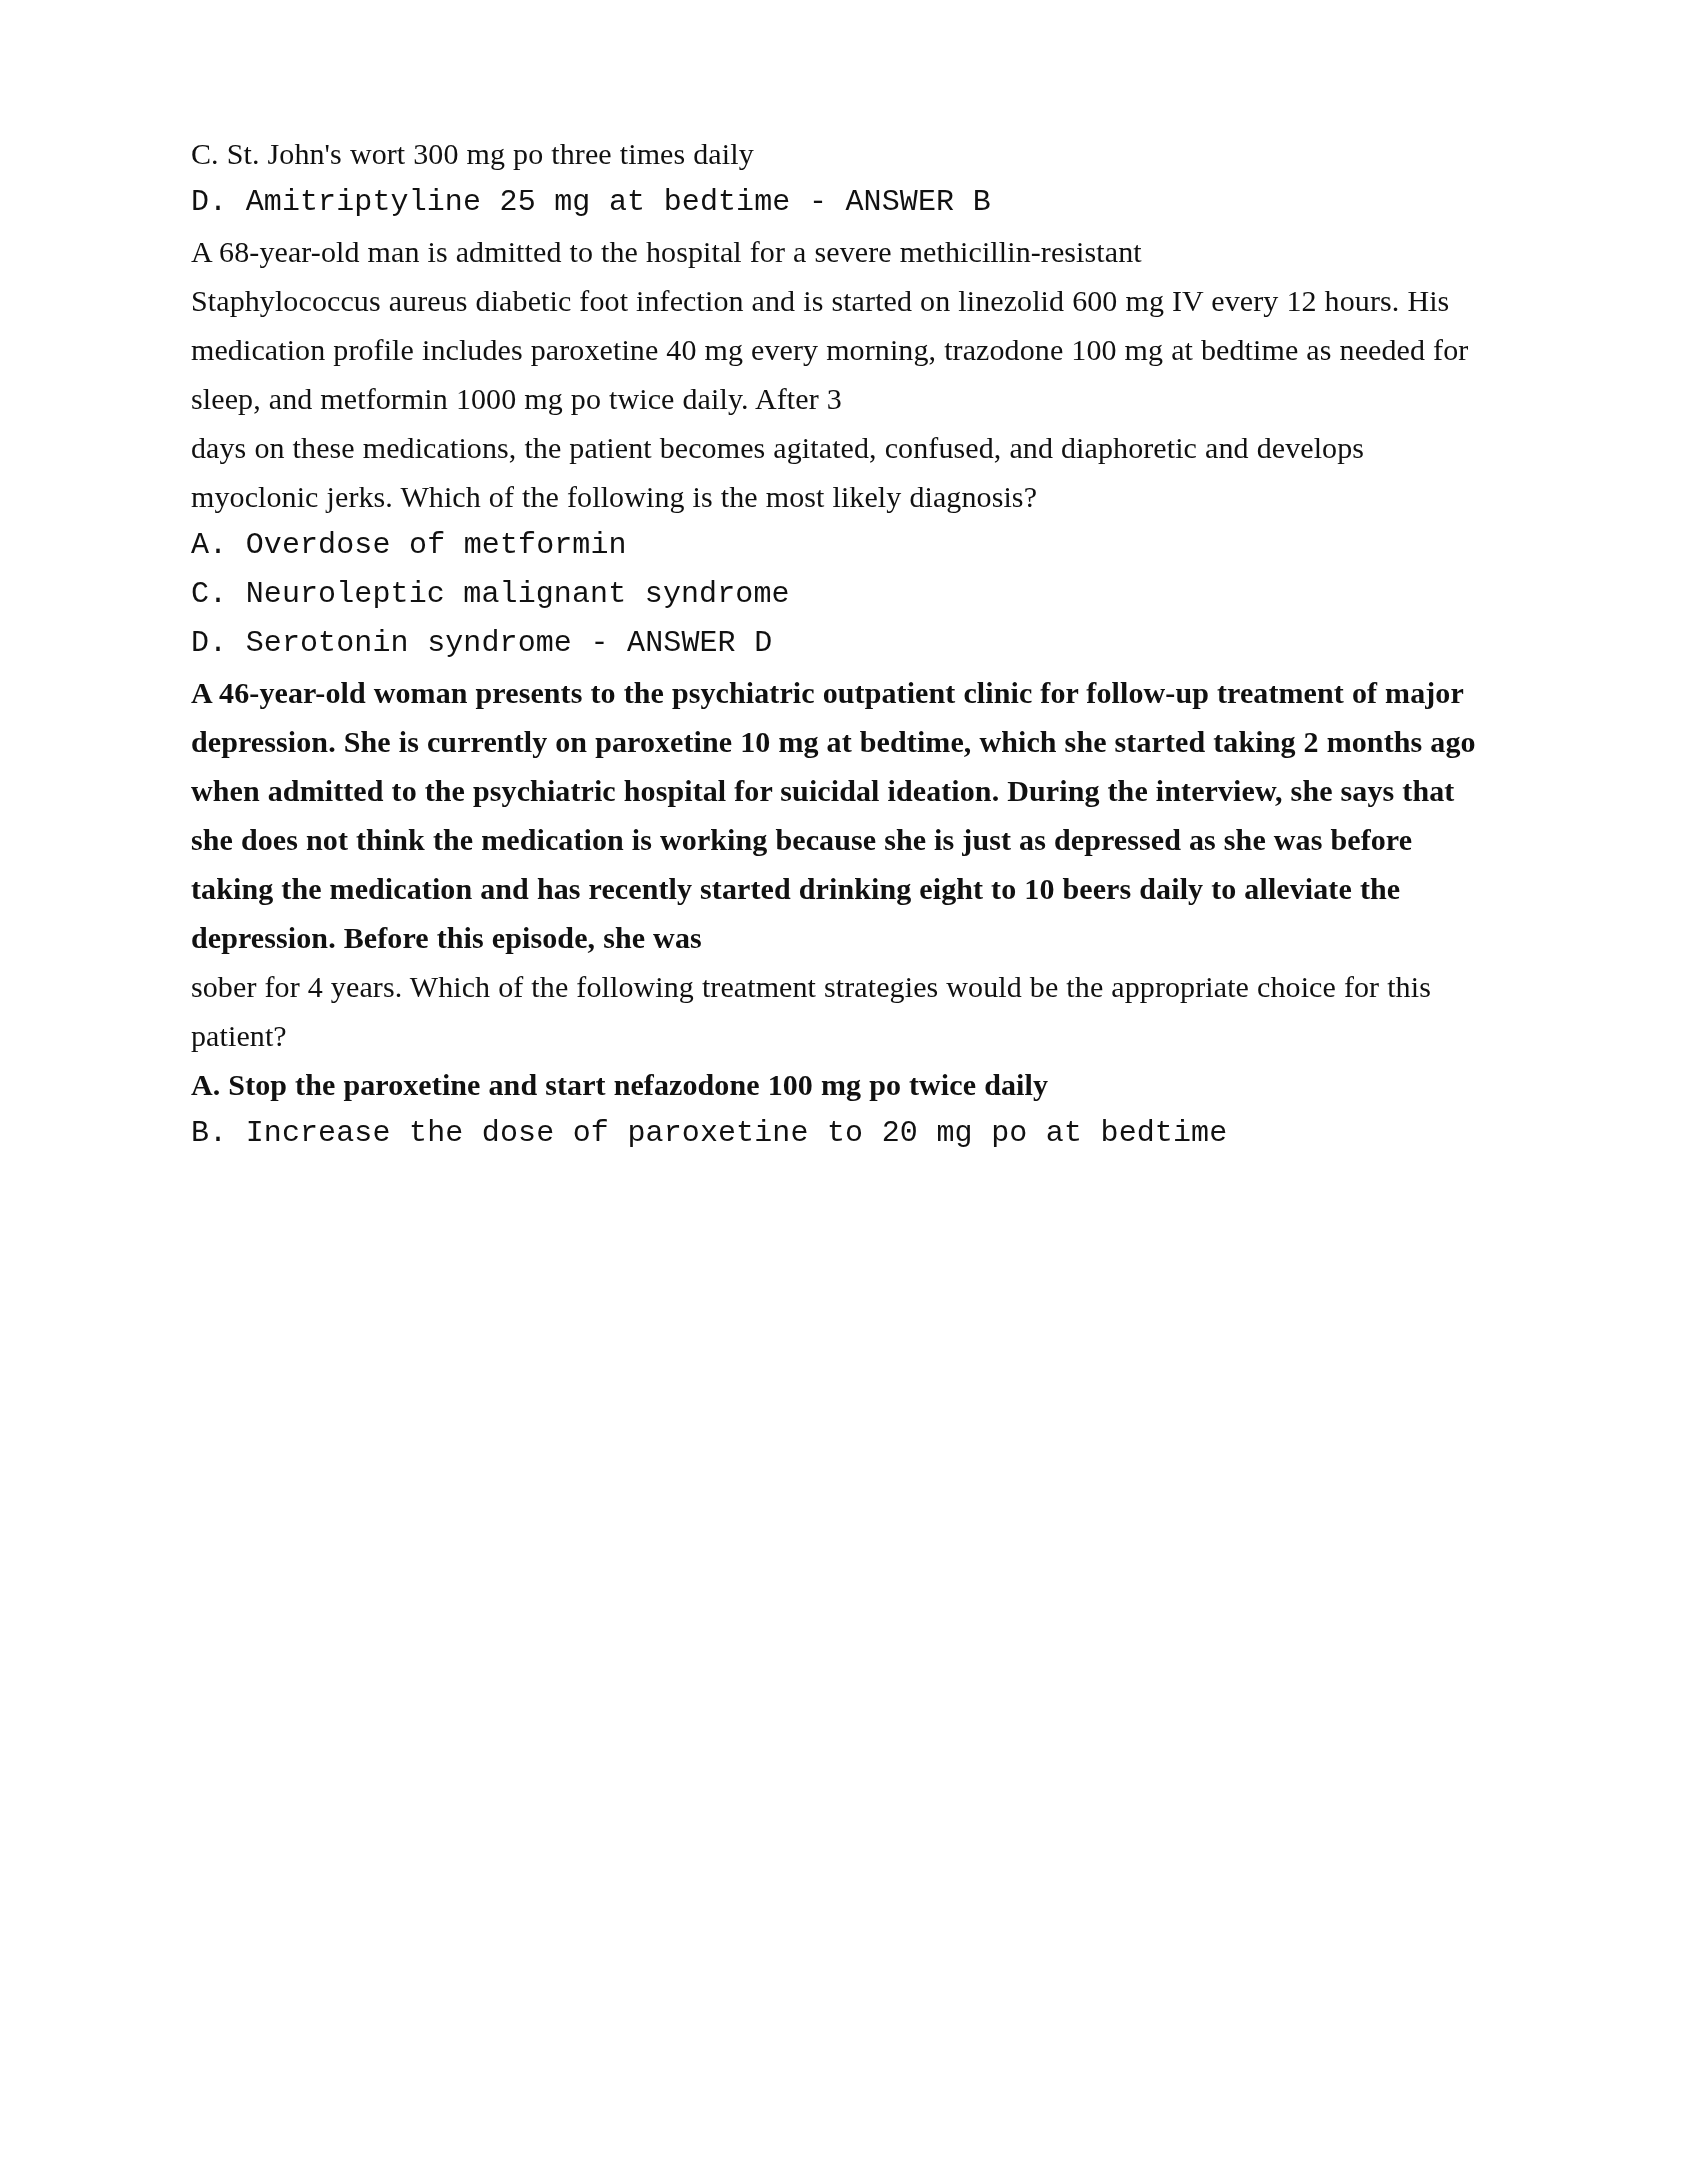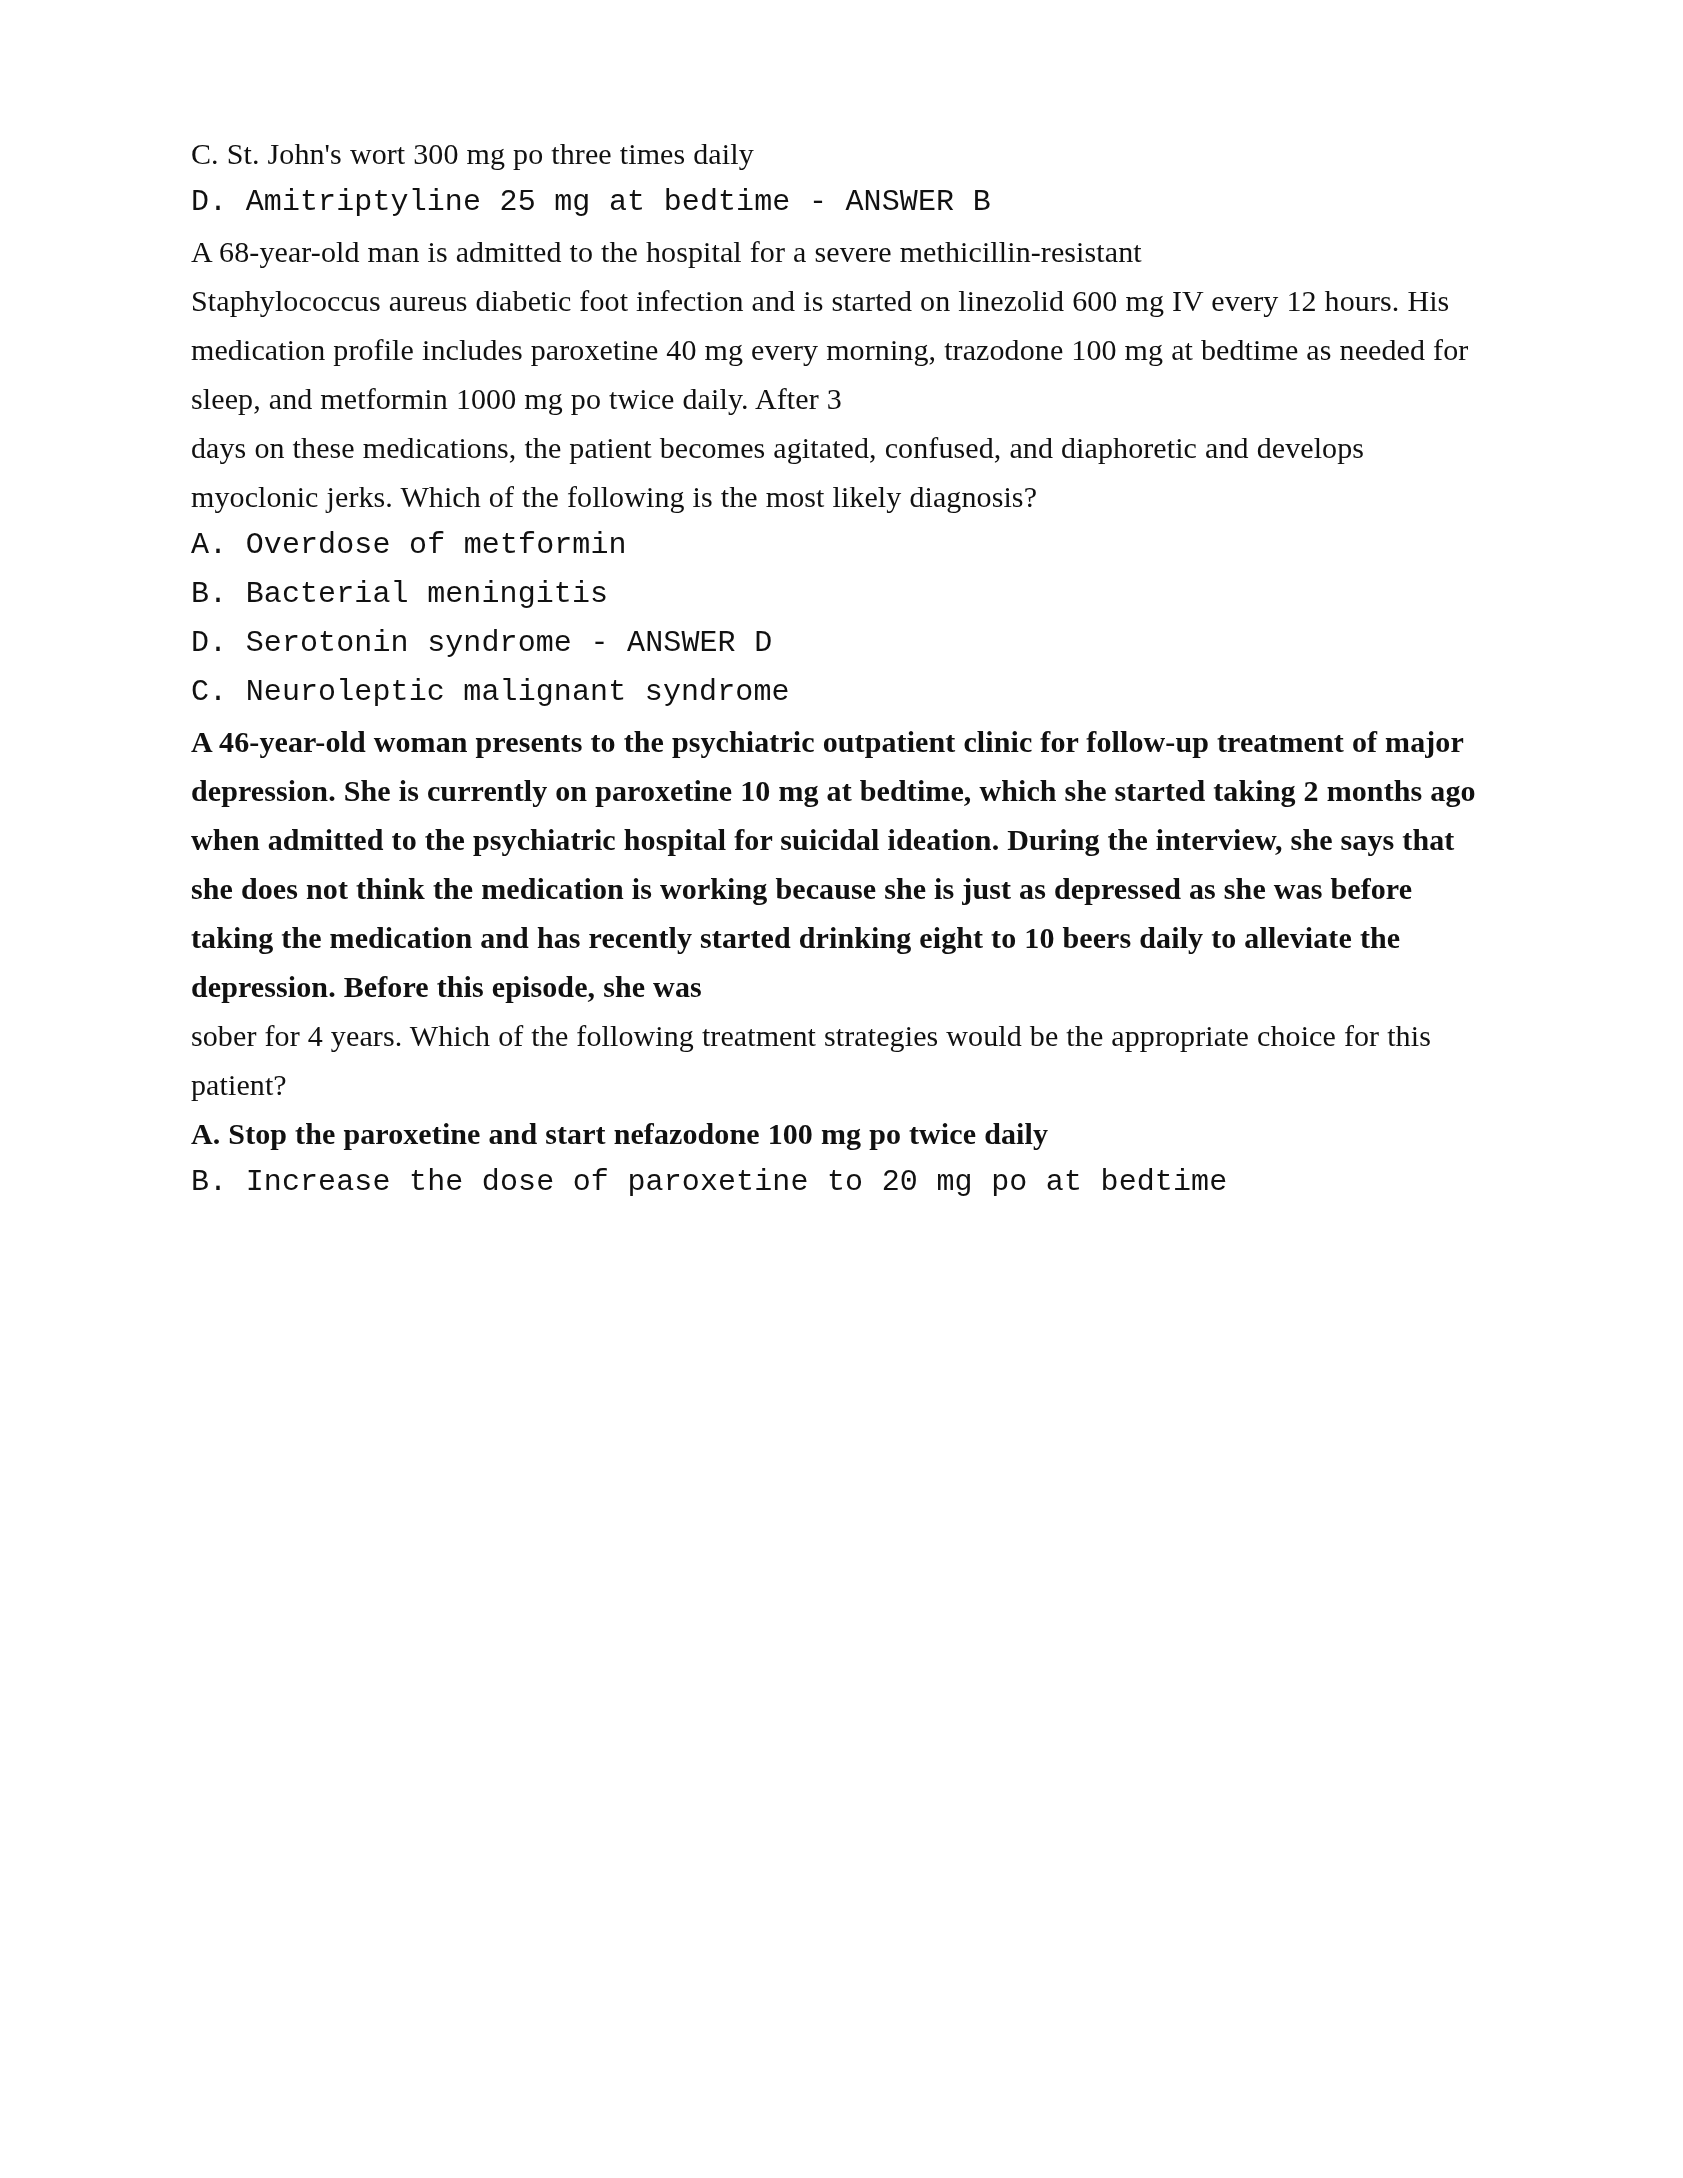--- a/index.html
+++ b/index.html
@@ -44,22 +44,21 @@
 <body>
 
 <div class="page">
   <div class="doc-body" id="doc-body">
       <p class="para first">C. St. John's wort 300 mg po three times daily</p>
       <p class="para gap-line">D. Amitriptyline 25 mg at bedtime - ANSWER B</p>
       <p class="para gap-section">A 68-year-old man is admitted to the hospital for a severe methicillin-resistant</p>
       <p class="para gap-block">Staphylococcus aureus diabetic foot infection and is started on linezolid 600 mg IV every 12 hours. His medication profile includes paroxetine 40 mg every morning, trazodone 100 mg at bedtime as needed for sleep, and metformin 1000 mg po twice daily. After 3</p>
       <p class="para gap-block">days on these medications, the patient becomes agitated, confused, and diaphoretic and develops myoclonic jerks. Which of the following is the most likely diagnosis?</p>
       <p class="para gap-line">A. Overdose of metformin</p>
-      <p class="para gap-line">B. Bacterial meningitis</p>
+      <p class="para gap-line">C. Neuroleptic malignant syndrome</p>
       <p class="para gap-line">D. Serotonin syndrome - ANSWER D</p>
-      <p class="para gap-line">C. Neuroleptic malignant syndrome</p>
       <p class="para gap-big">A 46-year-old woman presents to the psychiatric outpatient clinic for follow-up treatment of major depression. She is currently on paroxetine 10 mg at bedtime, which she started taking 2 months ago when admitted to the psychiatric hospital for suicidal ideation. During the interview, she says that she does not think the medication is working because she is just as depressed as she was before taking the medication and has recently started drinking eight to 10 beers daily to alleviate the depression. Before this episode, she was</p>
       <p class="para gap-block">sober for 4 years. Which of the following treatment strategies would be the appropriate choice for this patient?</p>
       <p class="para gap-big">A. Stop the paroxetine and start nefazodone 100 mg po twice daily</p>
       <p class="para gap-line">B. Increase the dose of paroxetine to 20 mg po at bedtime</p>
     </div>
 </div>
 
 
 </body></html>

